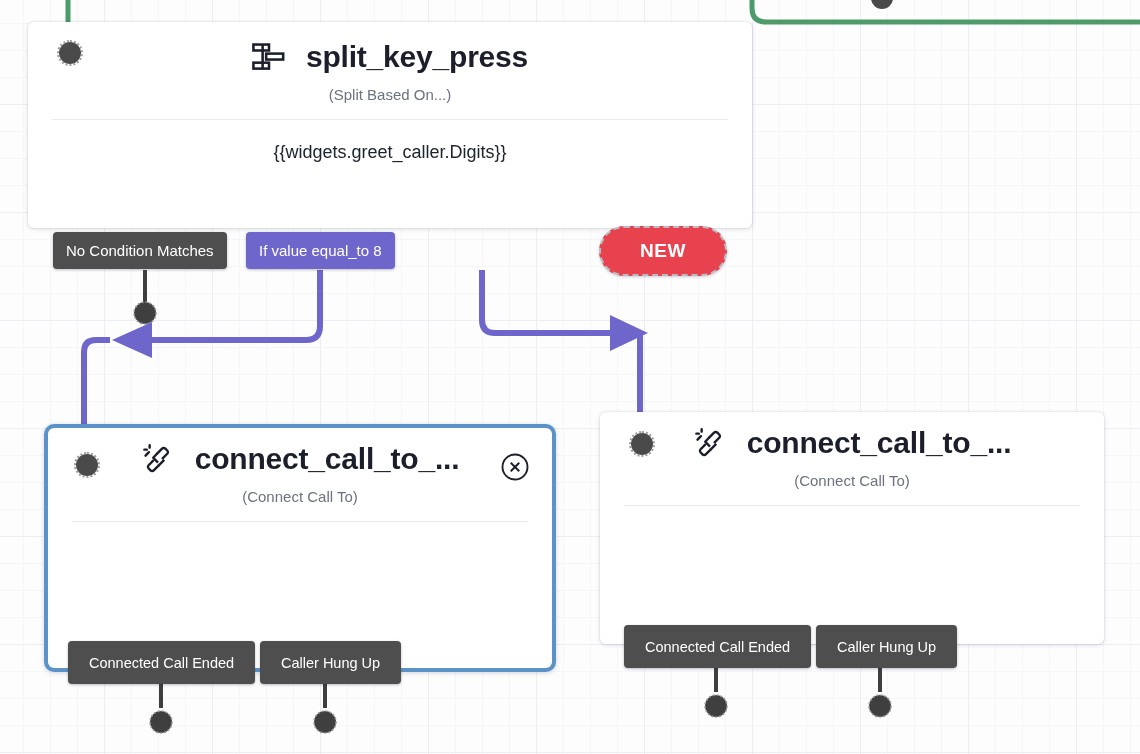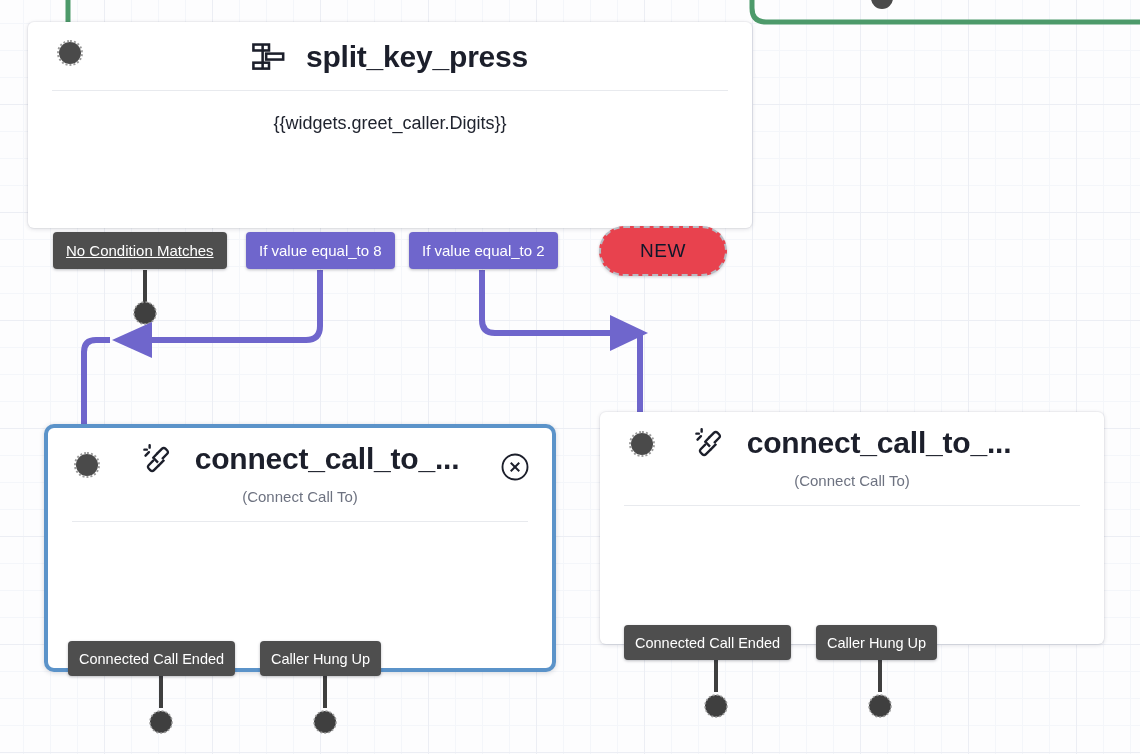--- a/index.html
+++ b/index.html
@@ -105,36 +105,37 @@
     padding: 0 13px;
     border-radius: 4px;
     color: #ffffff;
     font-size: 15px;
     white-space: nowrap;
     box-shadow: 0 1px 3px rgba(20,25,40,0.28);
     box-sizing: border-box;
   }
   .chip.gray   { background: #4e4e4e; }
   .chip.purple { background: #6f66cc; }
-  .chip.small  { font-size: 14.5px; height: 35px; padding: 0 11px; }
+  .chip.small  { font-size: 14.5px; height: 43px; padding: 0 21px; }
 
   
   .new-badge {
     position: absolute;
     display: flex;
     align-items: center;
     justify-content: center;
     background: #e8424e;
     border: 2px dashed #b9bcc4;
     border-radius: 40px;
-    color: #0f172a;
+    color: #ffffff;
     font-size: 19px;
     letter-spacing: 0.6px;
     box-sizing: border-box;
     box-shadow: 0 1px 3px rgba(20,25,40,0.2);
+    font-weight: bold;
   }
 
   
   .close-icon {
     position: absolute;
     width: 30px;
     height: 30px;
     cursor: pointer;
   }
 
@@ -178,33 +179,31 @@
       <span>
         <svg class="icon-svg" width="34" height="34" viewBox="0 0 24 24">
           <rect x="1" y="3.2" width="11" height="4.2" fill="none" stroke="#1c1f2b" stroke-width="1.8"></rect>
           <rect x="10" y="9.6" width="12" height="4.2" fill="none" stroke="#1c1f2b" stroke-width="1.8"></rect>
           <rect x="1" y="16" width="11" height="4.2" fill="none" stroke="#1c1f2b" stroke-width="1.8"></rect>
           <line x1="7.5" y1="3.2" x2="7.5" y2="20.2" stroke="#1c1f2b" stroke-width="1.8"></line>
         </svg>
       </span>
       <span class="node-title-text">split_key_press</span>
     </div>
+    <div class="node-subtitle">(Split Based On...)</div>
     <div class="node-divider"></div>
     <div class="node-body">{{widgets.greet_caller.Digits}}</div>
   </div>
   <div class="port-dot" style="left:57px; top:40px;"></div>
 
-  <div class="chip gray" style="left:53px; top:232px;text-decoration:underline;">
+  <div class="chip gray" style="left:53px; top:232px;">
     <span>No Condition Matches</span>
   </div>
   <div class="chip purple" style="left:246px; top:232px;">
     <span>If value equal_to 8</span>
-  </div>
-  <div class="chip purple" style="left:409px; top:232px;">
-    <span>If value equal_to 2</span>
   </div>
   <div class="new-badge" style="left:599px; top:226px; width:128px; height:50px;">
     <span>NEW</span>
   </div>
 
   <div class="node selected" style="left:44px; top:424px; width:504px; height:240px;">
     <div class="node-title" style="padding-top:14px;">
       <span>
         <svg class="icon-svg" width="34" height="34" viewBox="0 0 24 24">
           <path d="M8.6 13.2 L5.4 16.4 a1.6 1.6 0 0 0 0 2.3 l1.3 1.3 a1.6 1.6 0 0 0 2.3 0 l3.2-3.2" fill="none" stroke="#1c1f2b" stroke-width="1.7" stroke-linecap="round"></path>

